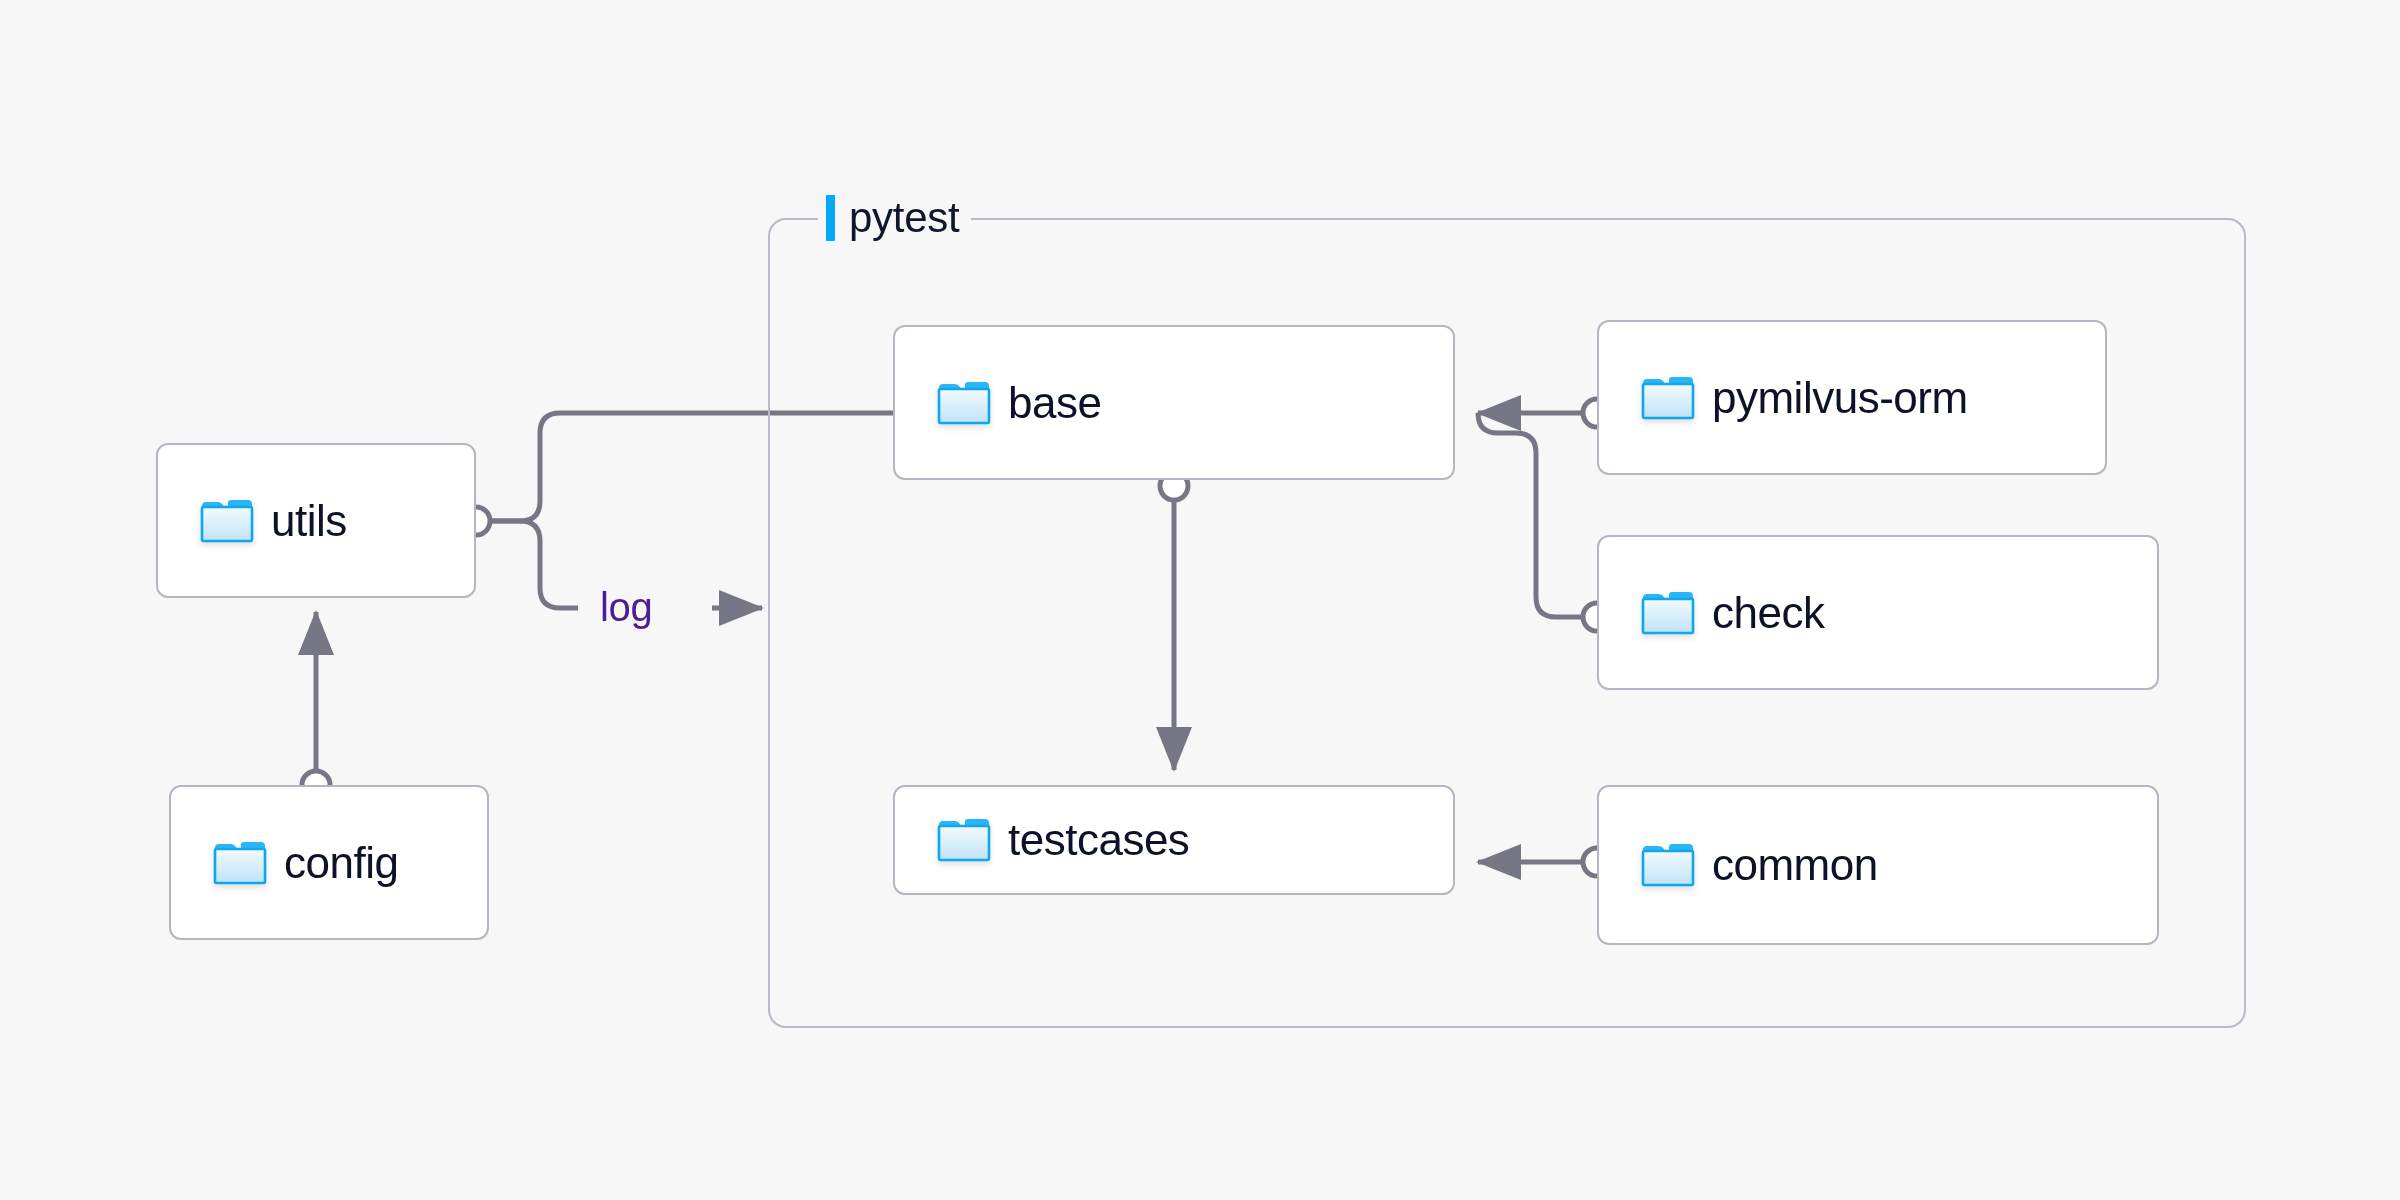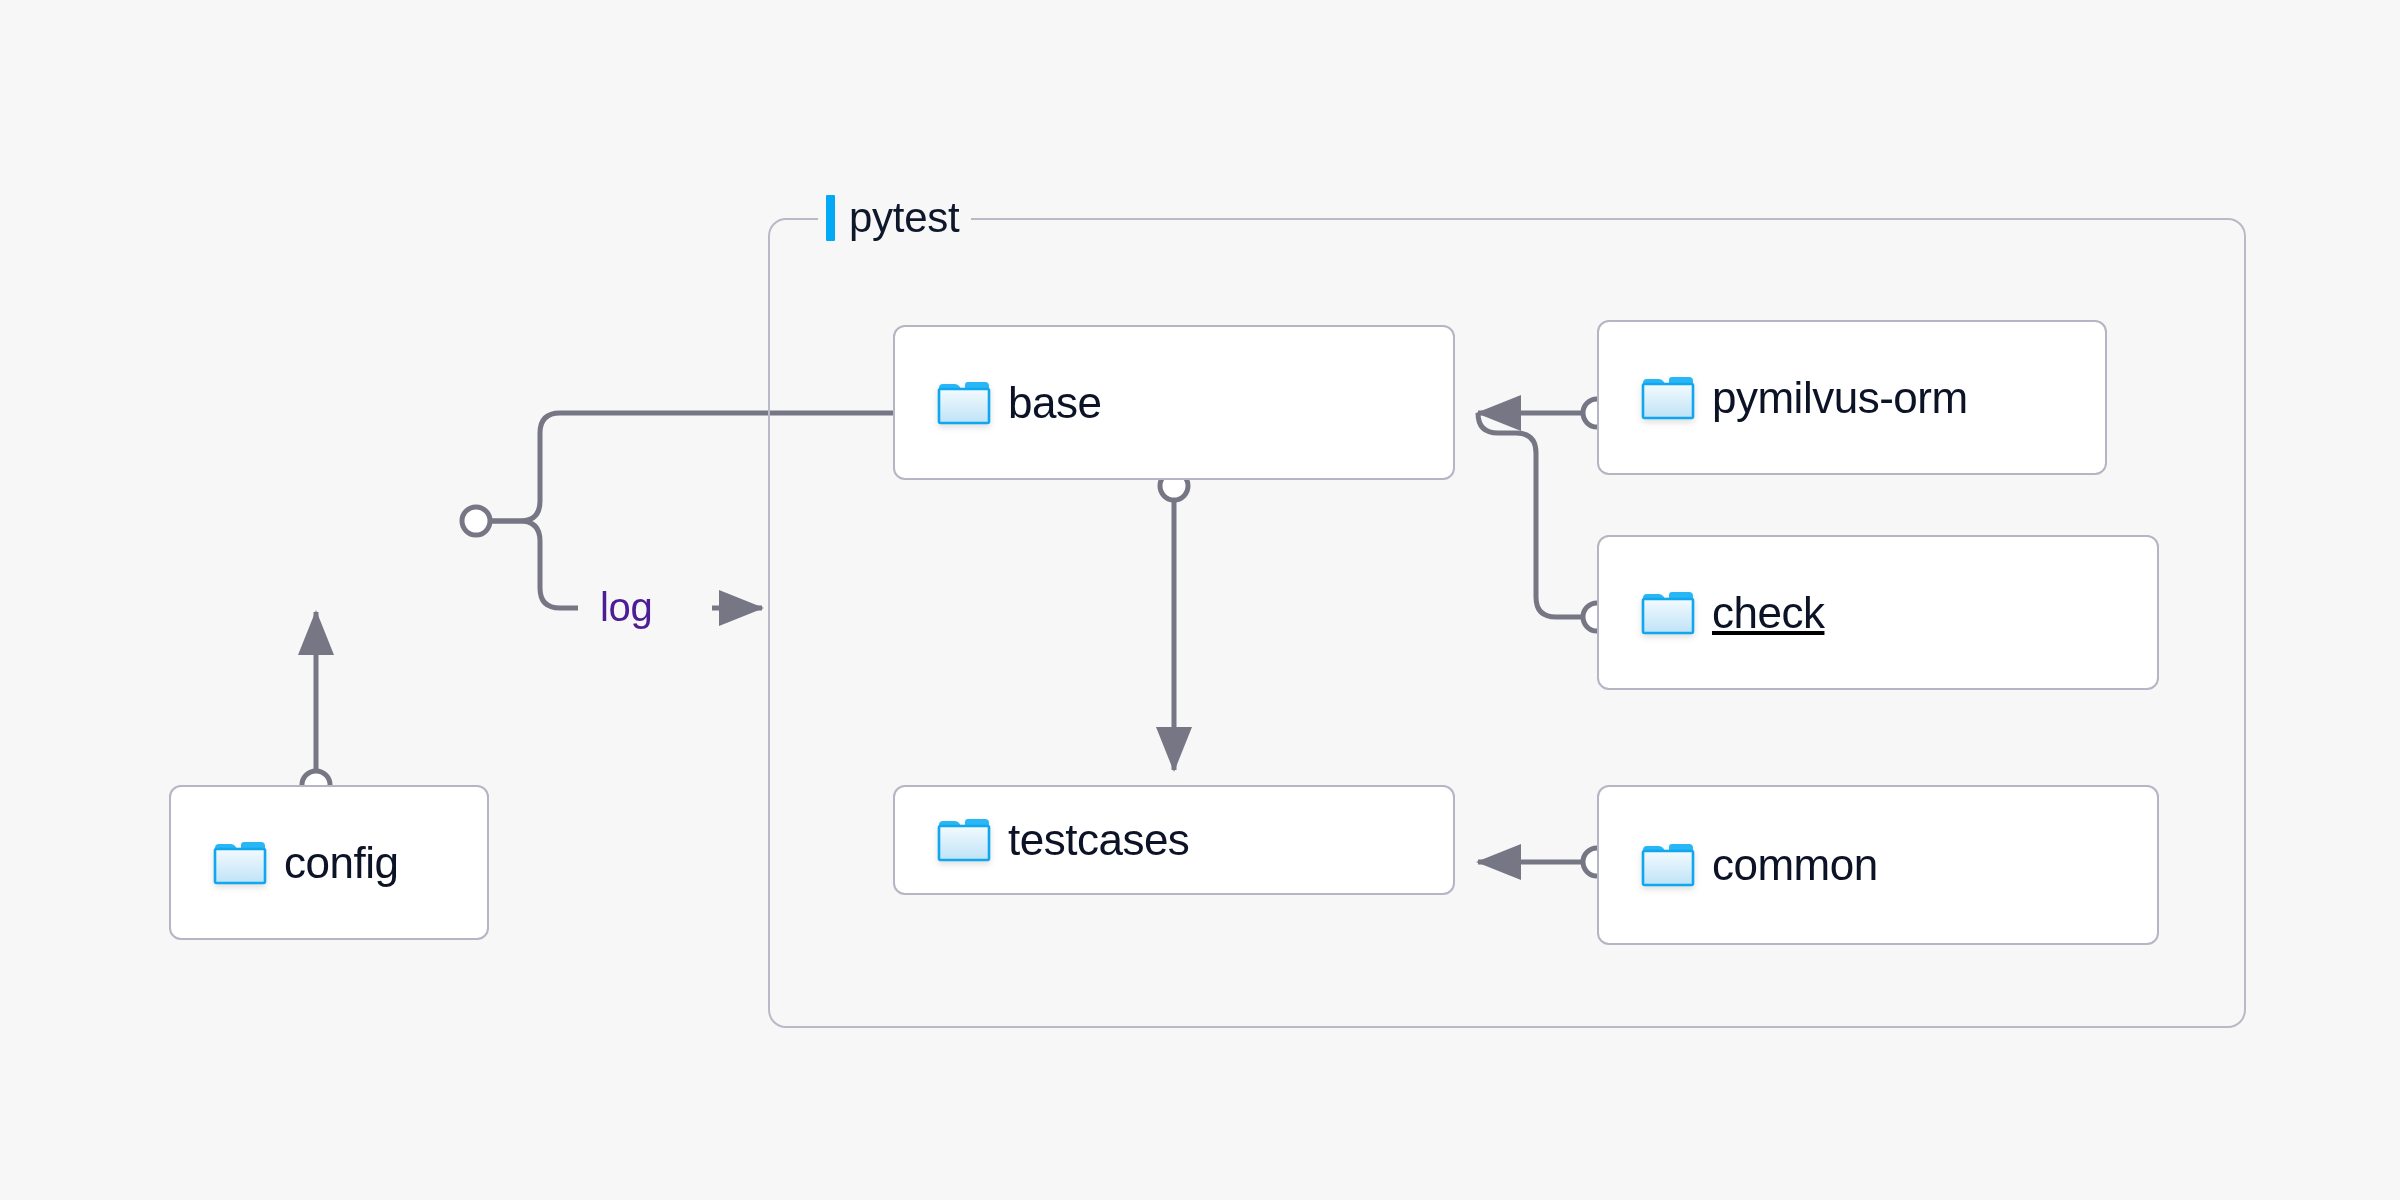--- a/index.html
+++ b/index.html
@@ -126,20 +126,29 @@
       <circle cx="1597" cy="862" r="14" fill="#ffffff" stroke="#767684" stroke-width="5"></circle>
     </g>
   </svg>
 
   <div class="group-box" style="left:768px; top:218px; width:1478px; height:810px;"></div>
   <div class="group-label-wrap" style="left:818px; top:192px;">
     <span class="group-accent"></span>
     <span class="group-label">pytest</span>
   </div>
 
+  <div class="node" style="left:156px; top:443px; width:320px; height:155px;">
+    <span class="folder-icon">
+      <svg viewBox="0 0 54 46" width="54" height="46">
+        <path d="M2 8 Q2 4 6 4 L18 4 Q21 4 22.5 6.5 L24 9 L28 9 L28 5 Q28 2 31 2 L48 2 Q52 2 52 6 L52 10 L2 10 Z" fill="#29b6f6"></path>
+        <rect x="2" y="9" width="50" height="34" rx="1.5" fill="url(#folderGrad)" stroke="#0fa8ef" stroke-width="2.6"></rect>
+      </svg>
+    </span>
+    <span class="node-label">utils</span>
+  </div>
 
   <div class="node" style="left:156px; top:785px; width:320px; height:155px;margin-left:13px;">
     <span class="folder-icon">
       <svg viewBox="0 0 54 46" width="54" height="46">
         <path d="M2 8 Q2 4 6 4 L18 4 Q21 4 22.5 6.5 L24 9 L28 9 L28 5 Q28 2 31 2 L48 2 Q52 2 52 6 L52 10 L2 10 Z" fill="#29b6f6"></path>
         <rect x="2" y="9" width="50" height="34" rx="1.5" fill="url(#folderGrad)" stroke="#0fa8ef" stroke-width="2.6"></rect>
       </svg>
     </span>
     <span class="node-label">config</span>
   </div>
@@ -167,21 +176,21 @@
   <div class="node" style="left:1597px; top:320px; width:510px; height:155px;">
     <span class="folder-icon">
       <svg viewBox="0 0 54 46" width="54" height="46">
         <path d="M2 8 Q2 4 6 4 L18 4 Q21 4 22.5 6.5 L24 9 L28 9 L28 5 Q28 2 31 2 L48 2 Q52 2 52 6 L52 10 L2 10 Z" fill="#29b6f6"></path>
         <rect x="2" y="9" width="50" height="34" rx="1.5" fill="url(#folderGrad)" stroke="#0fa8ef" stroke-width="2.6"></rect>
       </svg>
     </span>
     <span class="node-label">pymilvus-orm</span>
   </div>
 
-  <div class="node" style="left:1597px; top:535px; width:562px; height:155px;text-decoration:underline;">
+  <div class="node" style="left:1597px; top:535px; width:562px; height:155px;">
     <span class="folder-icon">
       <svg viewBox="0 0 54 46" width="54" height="46">
         <path d="M2 8 Q2 4 6 4 L18 4 Q21 4 22.5 6.5 L24 9 L28 9 L28 5 Q28 2 31 2 L48 2 Q52 2 52 6 L52 10 L2 10 Z" fill="#29b6f6"></path>
         <rect x="2" y="9" width="50" height="34" rx="1.5" fill="url(#folderGrad)" stroke="#0fa8ef" stroke-width="2.6"></rect>
       </svg>
     </span>
     <span class="node-label">check</span>
   </div>
 
   <div class="node" style="left:1597px; top:785px; width:562px; height:160px;">

